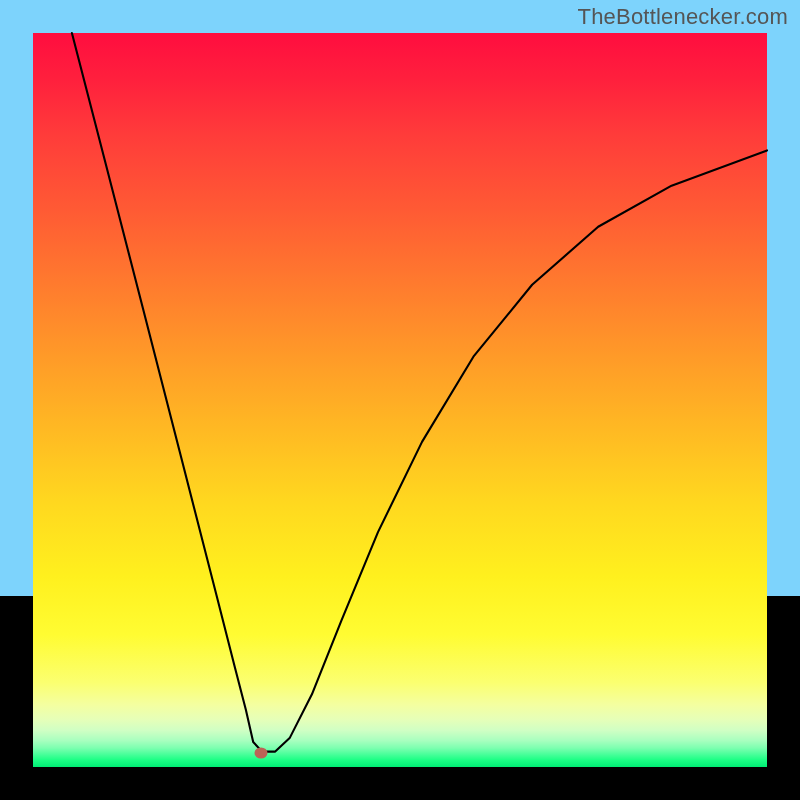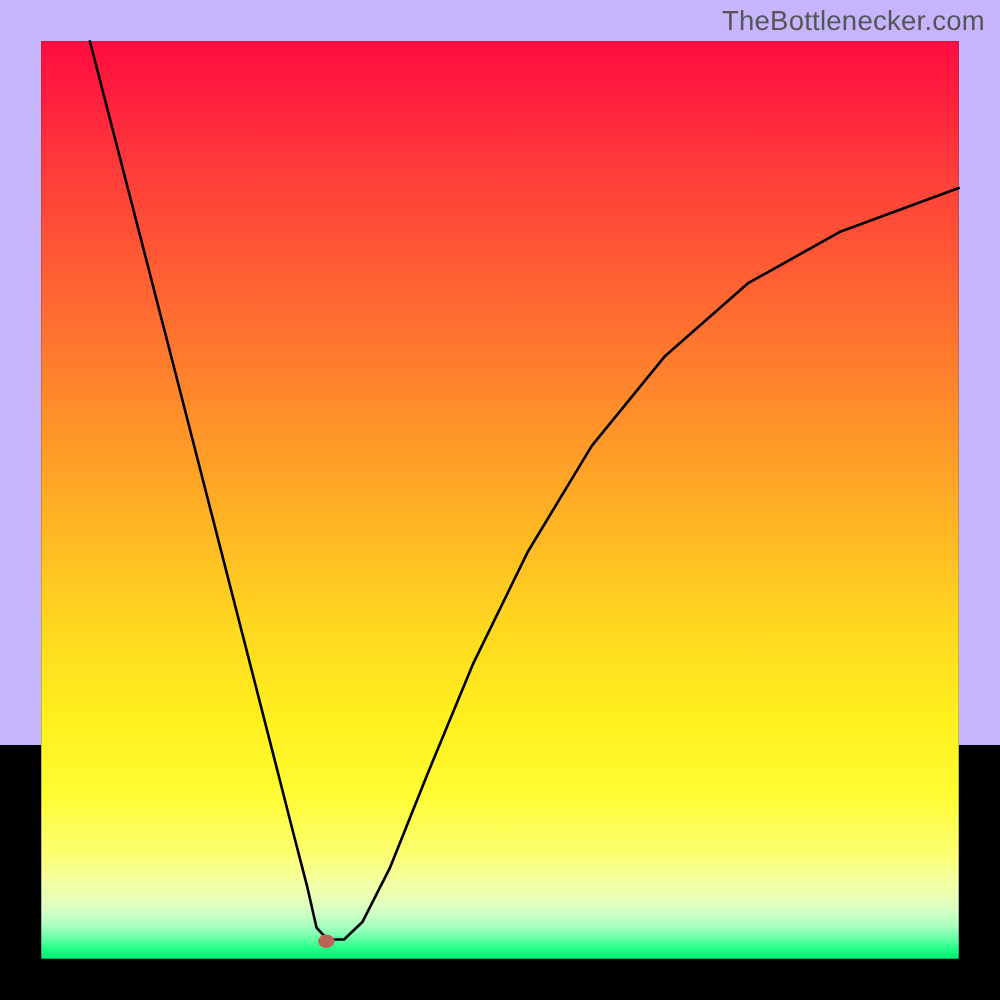--- a/index.html
+++ b/index.html
@@ -8,21 +8,21 @@
     width: 800px;
     height: 800px;
     background: #000;
     overflow: hidden;
     font-family: Arial, Helvetica, sans-serif;
   }
   .stage {
     position: relative;
     width: 800px;
     height: 596px;
-    background: #c4b5fd;
+    background: #7dd3fc;
   }
   .watermark {
     position: absolute;
     top: 4px;
     right: 12px;
     color: #555;
     font-size: 22px;
     letter-spacing: 0.2px;
     user-select: none;
   }

